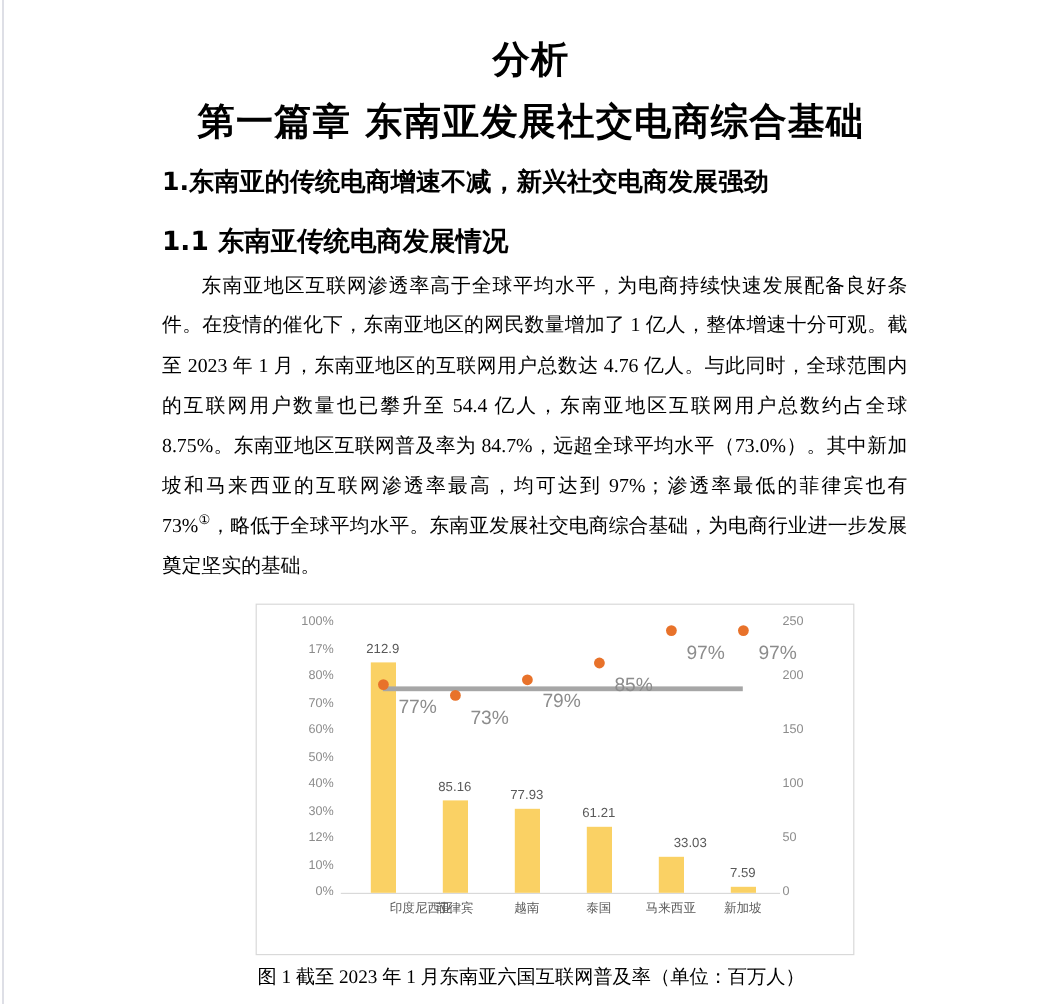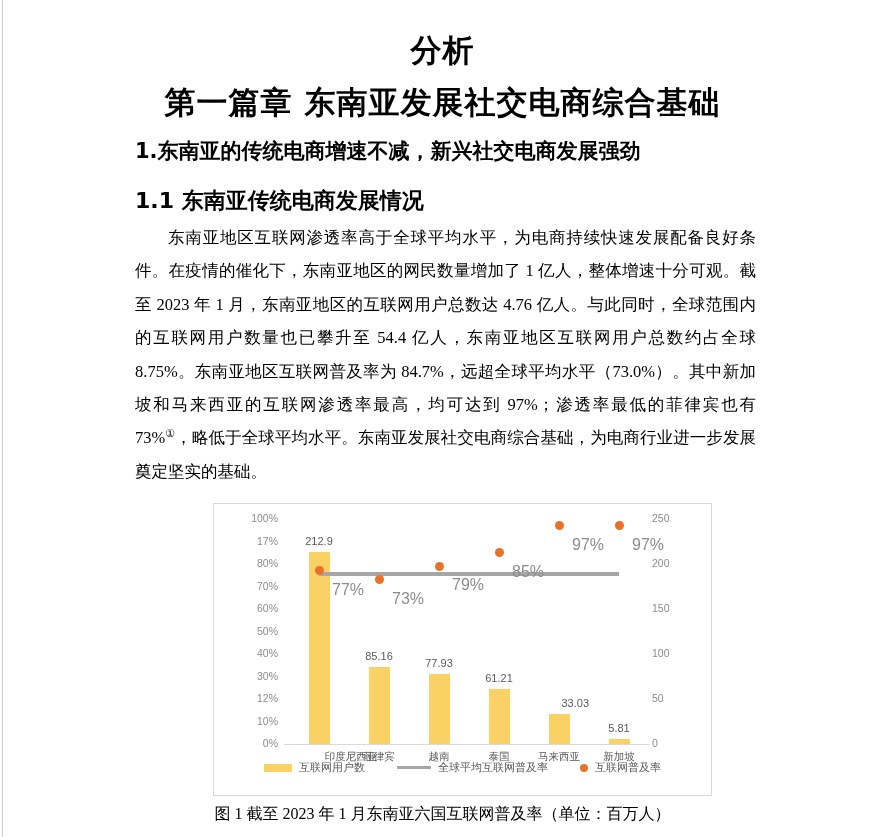--- a/index.html
+++ b/index.html
@@ -103,45 +103,31 @@
       <div class="bar" style="left: 214.5px; top: 169.863px; height: 70.137px; background: rgb(250, 209, 100);"></div>
       <div class="vlabel" style="left: 195px; top: 152.863px;">77.93</div>
       <div class="cat" style="left: 195px; top: 246px;">越南</div>
       <div class="bar" style="left: 274.5px; top: 184.911px; height: 55.089px; background: rgb(250, 209, 100);"></div>
       <div class="vlabel" style="left: 255px; top: 167.911px;">61.21</div>
       <div class="cat" style="left: 255px; top: 246px;">泰国</div>
       <div class="bar" style="left: 334.5px; top: 210.273px; height: 29.727px; background: rgb(250, 209, 100);"></div>
       <div class="vlabel" style="left: 315px; top: 193.273px; text-align: right;">33.03</div>
       <div class="cat" style="left: 315px; top: 246px;">马来西亚</div>
       <div class="bar" style="left: 394.5px; top: 234.771px; height: 5.229px; background: rgb(250, 209, 100);"></div>
-      <div class="vlabel" style="left: 375px; top: 217.771px;">5.81</div>
+      <div class="vlabel" style="left: 375px; top: 217.771px;">7.59</div>
       <div class="cat" style="left: 375px; top: 246px;">新加坡</div>
       <div class="avgline" style="left: 105px; top: 67.9px; width: 300px; background: rgb(166, 166, 166);"></div>
       <div class="dot" style="left: 100.5px; top: 62.25px; background: rgb(232, 114, 42);"></div>
       <div class="plabel" style="left: 118px; top: 60.75px;">77%</div>
       <div class="dot" style="left: 160.5px; top: 71.25px; background: rgb(232, 114, 42);"></div>
       <div class="plabel" style="left: 178px; top: 69.75px;">73%</div>
       <div class="dot" style="left: 220.5px; top: 57.75px; background: rgb(232, 114, 42);"></div>
       <div class="plabel" style="left: 238px; top: 56.25px;">79%</div>
       <div class="dot" style="left: 280.5px; top: 44.25px; background: rgb(232, 114, 42);"></div>
       <div class="plabel" style="left: 298px; top: 42.75px;">85%</div>
       <div class="dot" style="left: 340.5px; top: 17.25px; background: rgb(232, 114, 42);"></div>
       <div class="plabel" style="left: 358px; top: 15.75px;">97%</div>
       <div class="dot" style="left: 400.5px; top: 17.25px; background: rgb(232, 114, 42);"></div>
       <div class="plabel" style="left: 418px; top: 15.75px;">97%</div>
     </div>
-  <div class="legend">
-    <div class="legend-item">
-      <span class="sw-bar" style="background: rgb(250, 209, 100);"></span>
-      <span>互联网用户数</span>
-    </div>
-    <div class="legend-item">
-      <span class="sw-line" style="background: rgb(166, 166, 166);"></span>
-      <span>全球平均互联网普及率</span>
-    </div>
-    <div class="legend-item">
-      <span class="sw-dot" style="background: rgb(232, 114, 42);"></span>
-      <span>互联网普及率</span>
-    </div>
-  </div>
 </div>
 
 <div class="figure-caption">图 1 截至 2023 年 1 月东南亚六国互联网普及率（单位：百万人）</div>
 
 </body></html>

